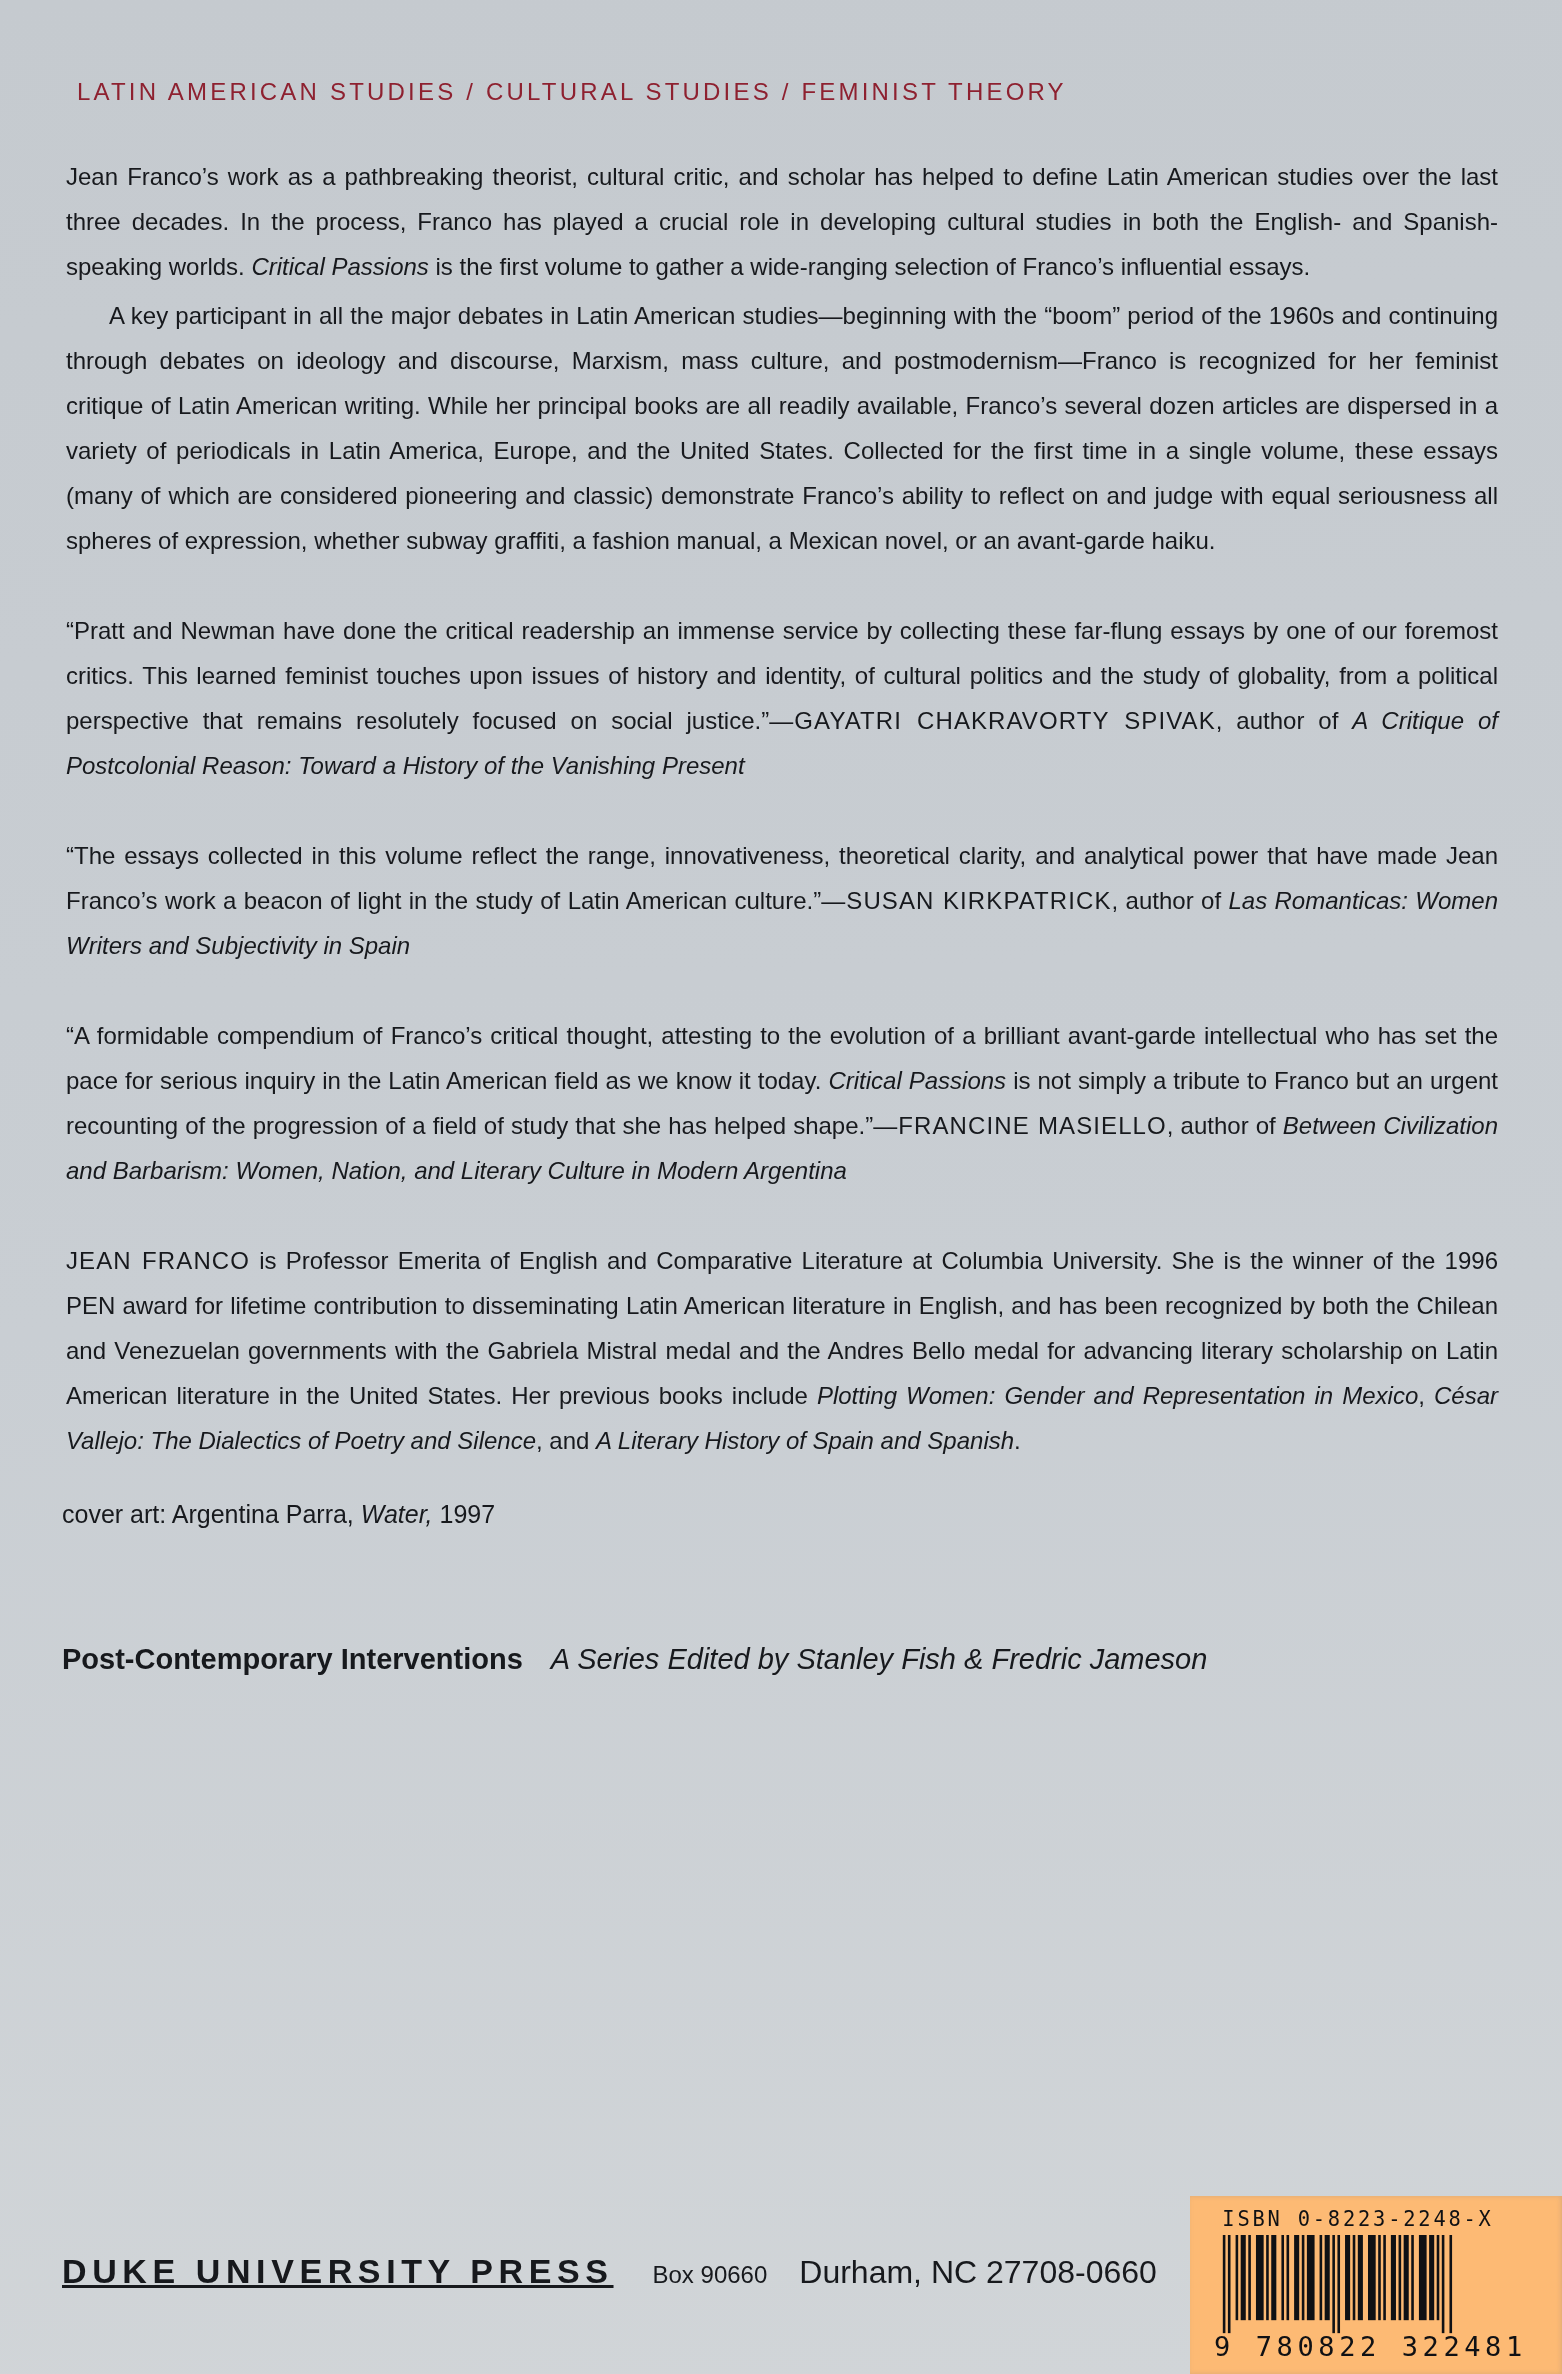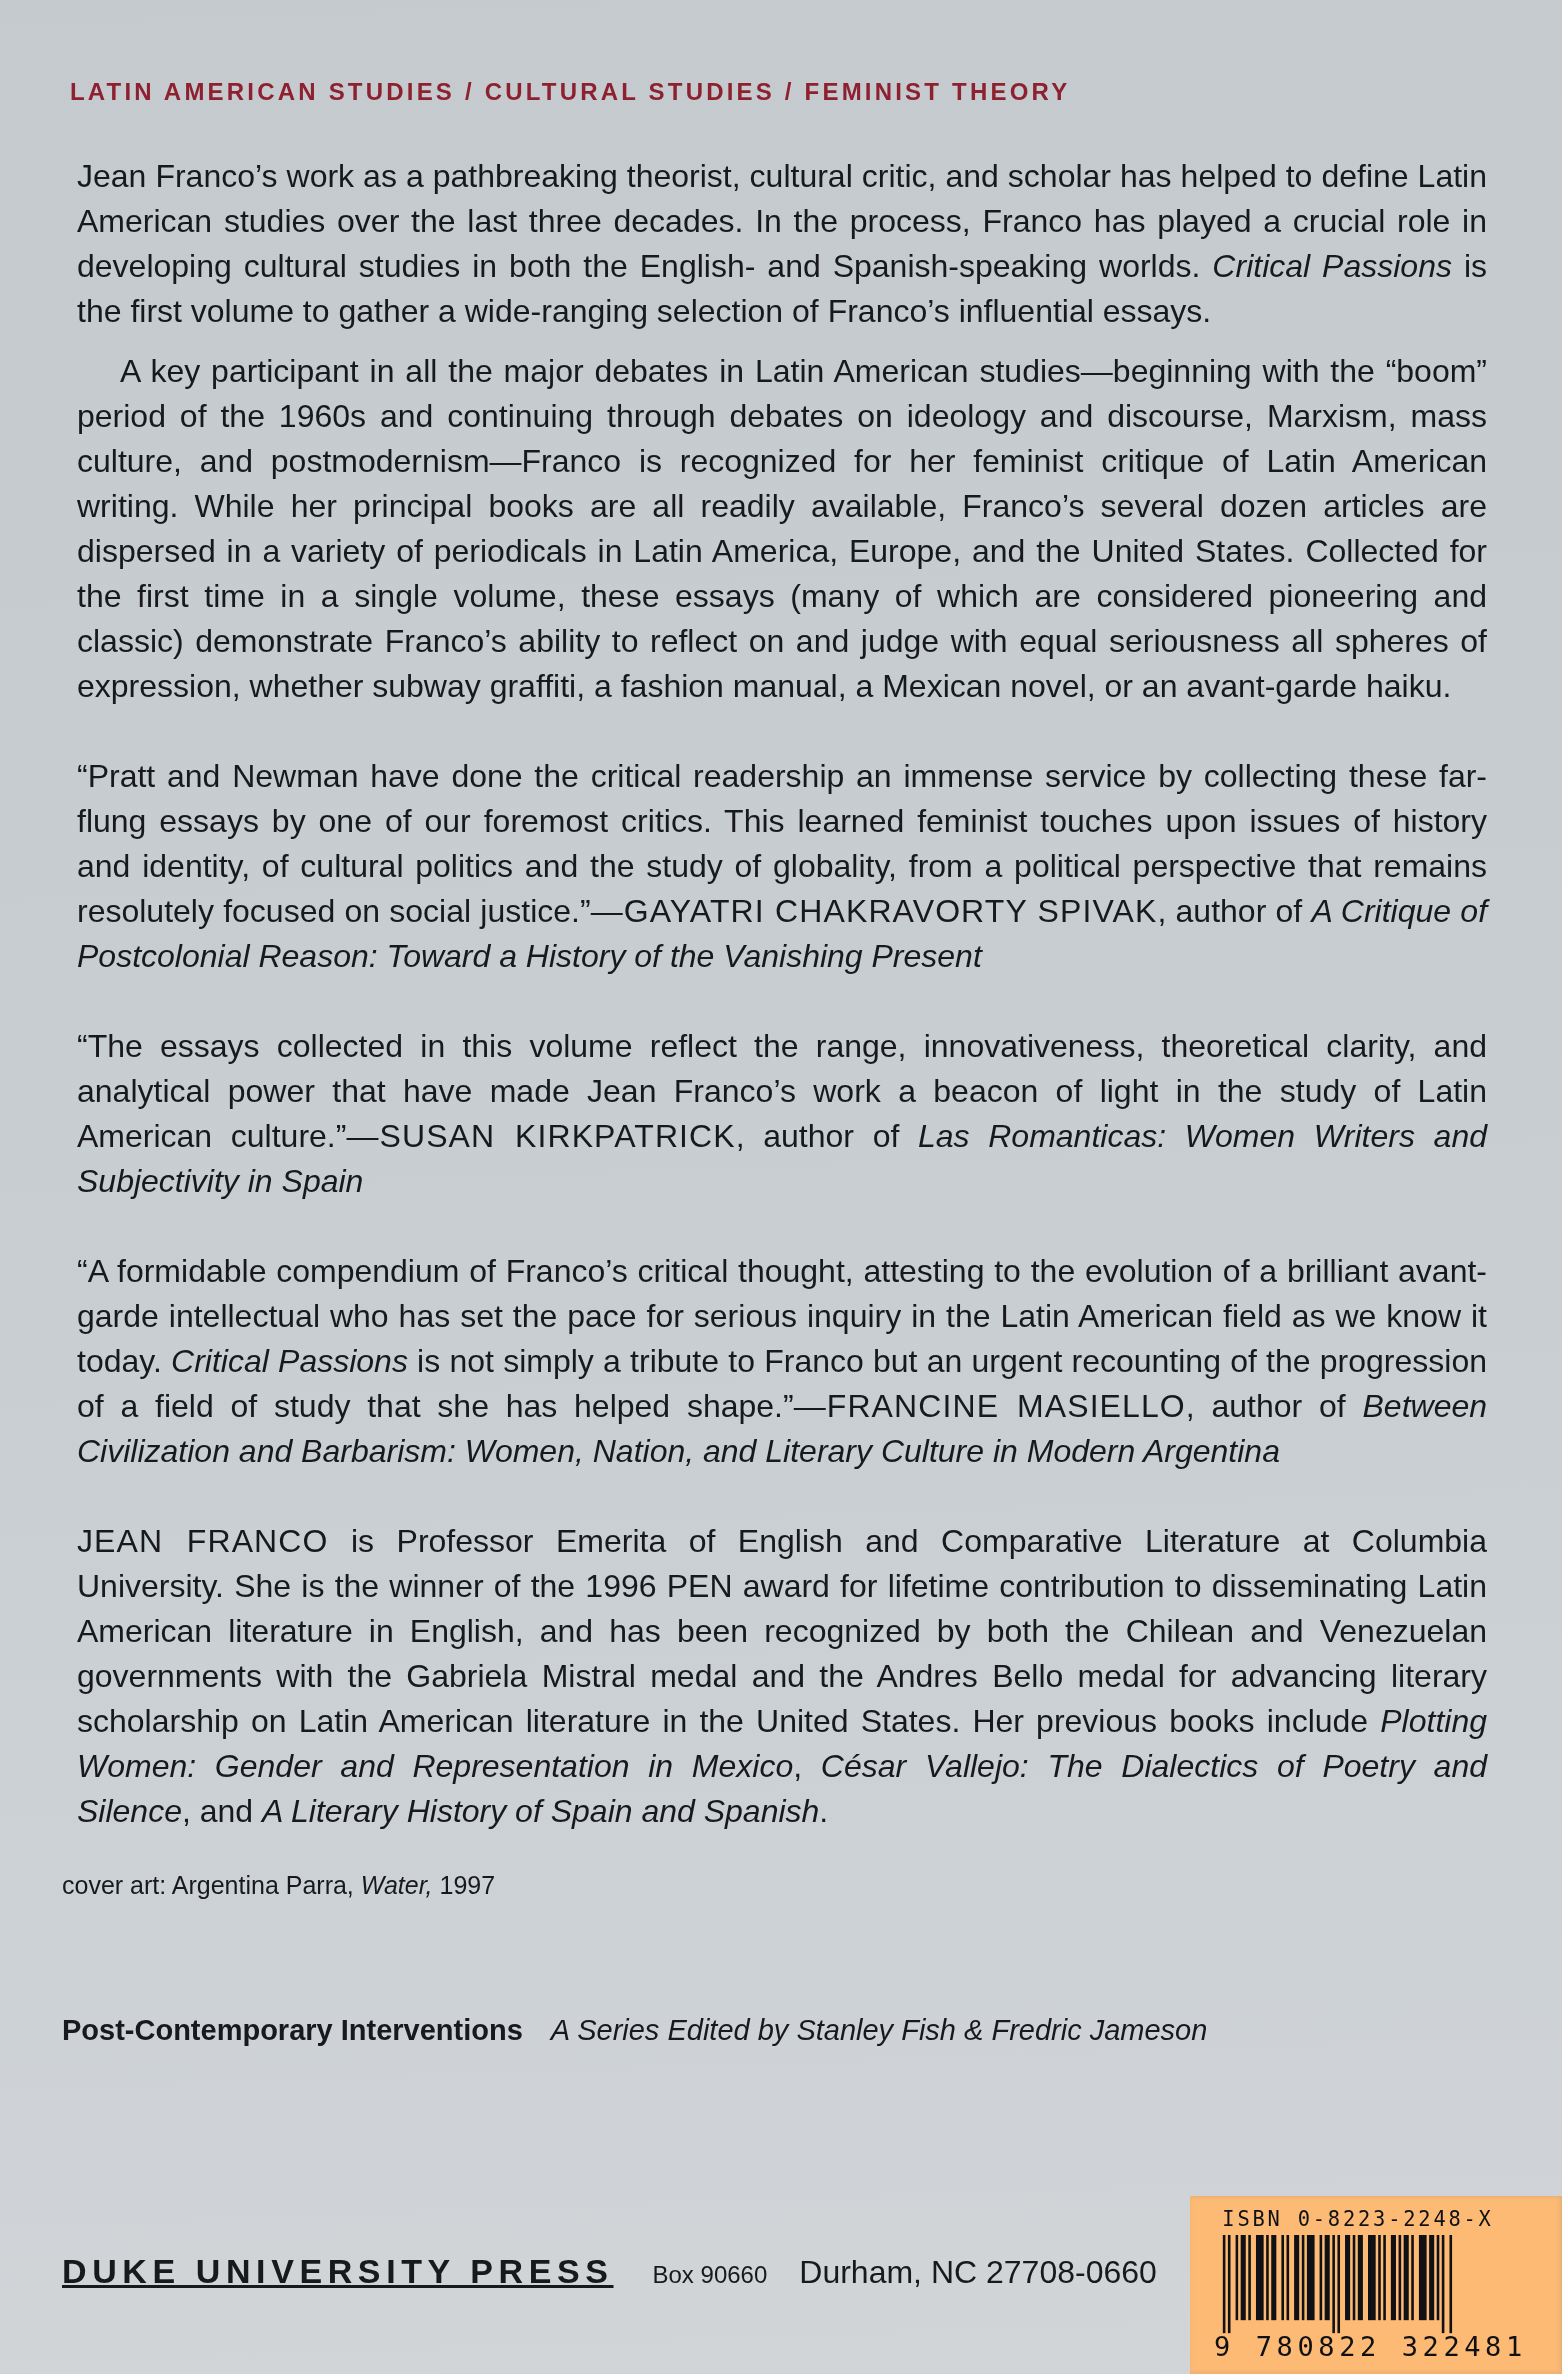--- a/index.html
+++ b/index.html
@@ -15,29 +15,29 @@
     font-family: "Liberation Sans", sans-serif;
     color: #17191d;
   }
   .cover {
     position: absolute;
     inset: 0;
     padding: 78px 61px 0 62px;
     box-sizing: border-box;
   }
   .category {
-    margin: 0 0 48px 8px;
+    margin: 0 0 48px 15px;
     font-size: 24px;
-    font-weight: bold;
+    font-weight: normal;
     letter-spacing: 3.2px;
     color: #8e2130;
   }
   p.body {
-    margin: 15px;
-    font-size: 32px;
+    margin: 4px;
+    font-size: 24px;
     line-height: 45px;
     text-align: justify;
   }
   p.body.indent { text-indent: 43px; }
   p.body.gap { margin-top: 45px; }
   .seg-i { font-style: italic; }
   .seg-c { letter-spacing: 1.1px; }
   .coverart {
     margin: 35px 0 0 0;
     font-size: 25px;

